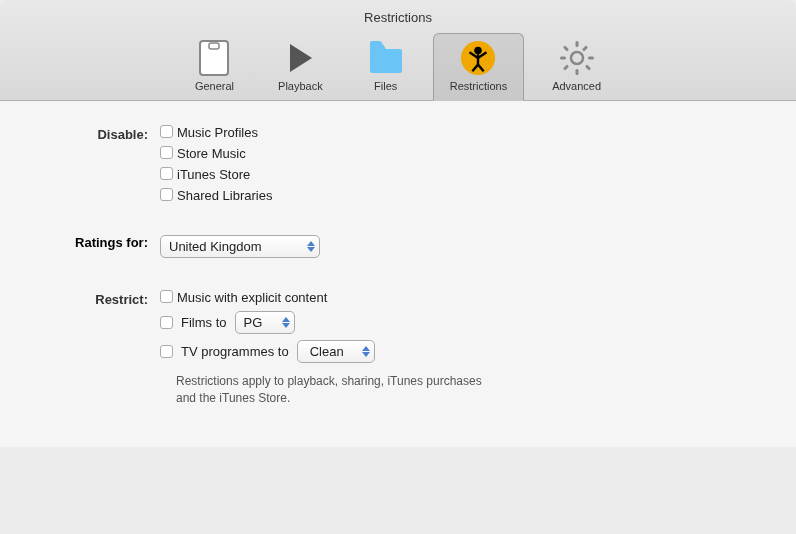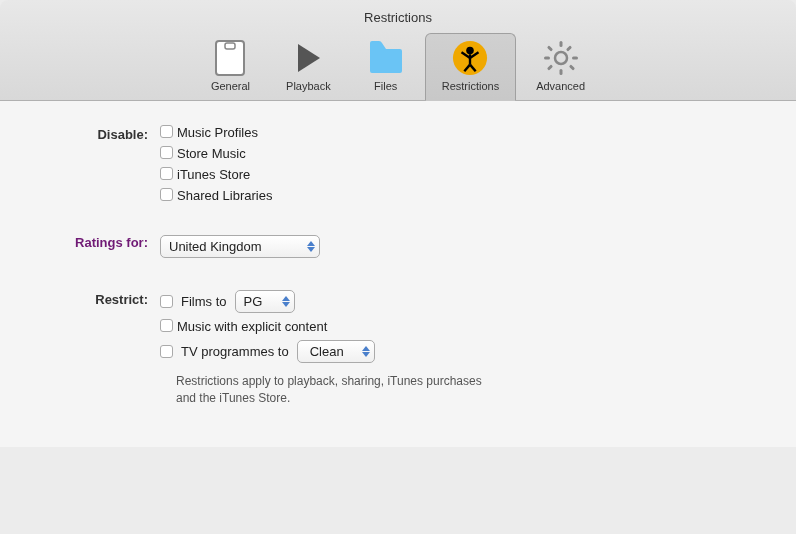--- a/index.html
+++ b/index.html
@@ -35,21 +35,21 @@
       font-size: 13px;
       font-weight: 500;
       color: #333;
       margin-bottom: 8px;
     }
 
     .toolbar {
       display: flex;
       flex-direction: row;
       align-items: center;
-      gap: 4px;
+      gap: 12px;
       padding: 0 20px;
     }
 
     .toolbar-item {
       display: flex;
       flex-direction: column;
       align-items: center;
       padding: 6px 16px 8px 16px;
       cursor: pointer;
       border-radius: 6px 6px 0 0;
@@ -192,21 +192,21 @@
       margin-top: 4px;
       margin-left: 16px;
     }
 
     .separator {
       height: 16px;
     }
 
     .ratings-label {
       font-size: 13px;
-      color: #701a75;
+      color: #000000;
       font-weight: 600;
       text-align: right;
       min-width: 120px;
       padding-right: 12px;
     }
   </style>
 </head>
 <body>
 
 <div class="window">
@@ -330,45 +330,45 @@
         </div>
       </div>
     </div>
 
     <div class="separator"></div>
 
     <div class="form-row">
       <div class="form-label">Restrict:</div>
       <div class="form-controls">
 
+        <div class="checkbox-row">
+          <input type="checkbox" class="mac-checkbox" style="">
+          <label>Music with explicit content</label>
+        </div>
+
         <div class="checkbox-row inline-row">
           <input type="checkbox" class="mac-checkbox" style="">
           <label>Films to</label>
           <div class="select-wrapper">
             <select style="min-width:52px;">
               <option>PG</option>
               <option>All</option>
               <option>U</option>
               <option>12A</option>
               <option>12</option>
               <option>15</option>
               <option>18</option>
             </select>
             <div class="select-arrow">
               <div class="select-arrow-up"></div>
               <div class="select-arrow-down"></div>
             </div>
           </div>
         </div>
 
-        <div class="checkbox-row">
-          <input type="checkbox" class="mac-checkbox" style="">
-          <label>Music with explicit content</label>
-        </div>
-
         <div class="checkbox-row inline-row">
           <input type="checkbox" class="mac-checkbox" style="">
           <label>TV programmes to</label>
           <div class="select-wrapper">
             <select style="min-width:78px;text-align:center;">
               <option>Clean</option>
               <option>All</option>
               <option>PG</option>
               <option>12</option>
               <option>15</option>

